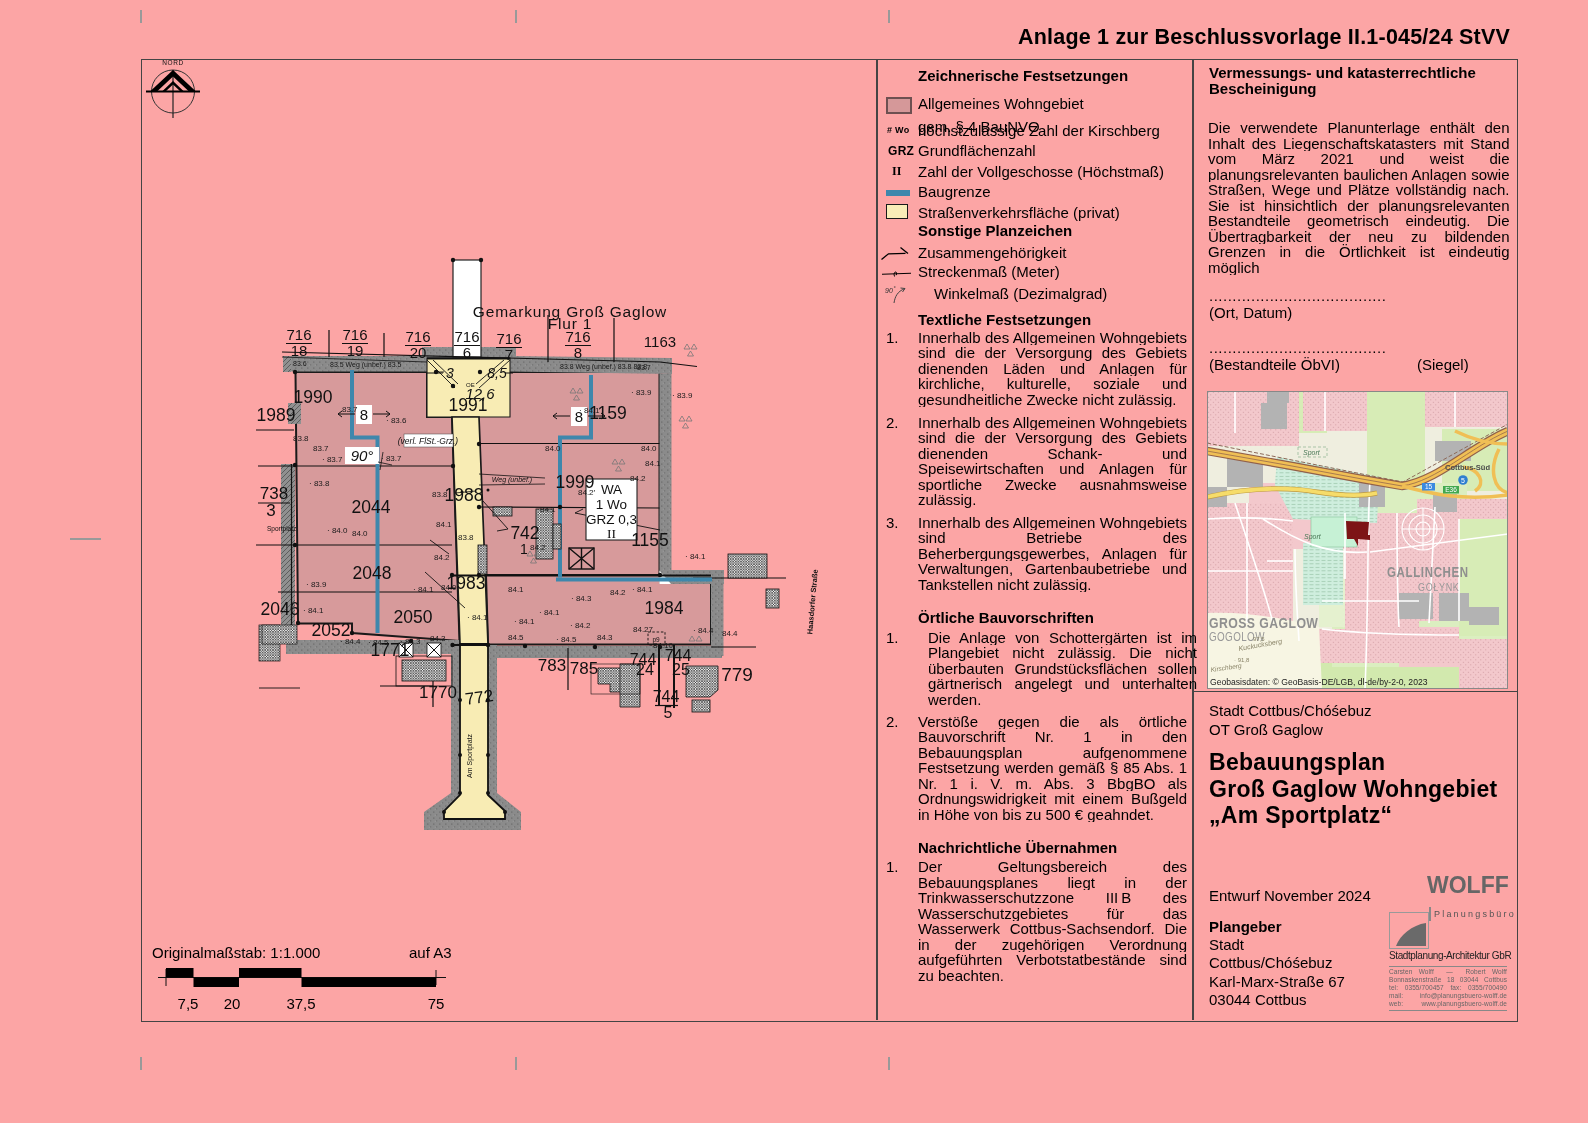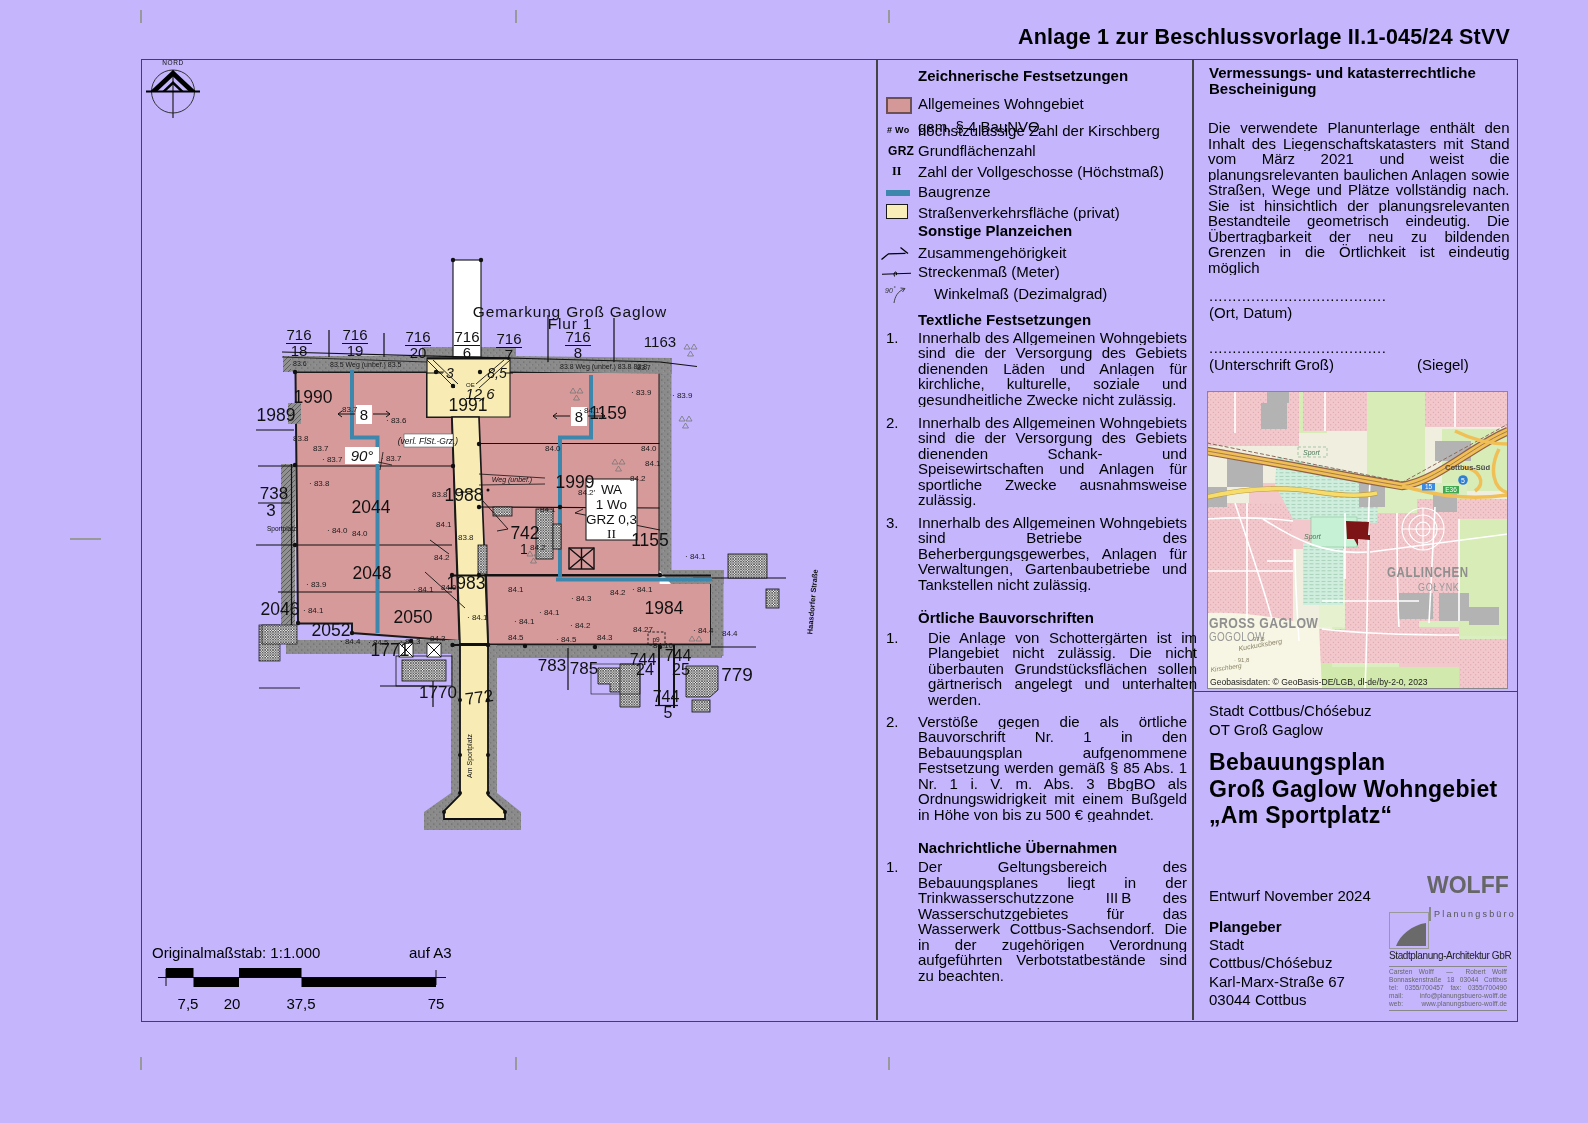--- a/index.html
+++ b/index.html
@@ -1,16 +1,16 @@
 <!DOCTYPE html>
 <html><head>
 <meta charset="utf-8">
 <style>
   html,body{margin:0;padding:0;background:#fff;}
-  #page{position:relative;width:1588px;height:1123px;background:#c4b5fd;overflow:hidden;
+  #page{position:relative;width:1588px;height:1123px;background:#fca5a5;overflow:hidden;
         font-family:"Liberation Sans", sans-serif;color:#000;}
   .abs{position:absolute;}
   .b{font-weight:bold;}
   .bodytxt{font-size:15px;line-height:15.5px;}
   .jl{height:15.5px;overflow:hidden;text-align:justify;}
   .sp{display:inline-block;width:100%;height:0;}
   .lgrow{position:absolute;left:918px;font-size:15px;white-space:nowrap;}
 </style>
 </head>
 <body>
@@ -592,21 +592,21 @@
       <div class="jl">Grenzen in die Örtlichkeit ist eindeutig<span class="sp"></span></div>
       <div class="jl">möglich</div>
     </div>
 
     <div class="abs" style="left:1209px;top:287px;width:177px;height:15px;overflow:hidden;font-size:15px;letter-spacing:0.5px;">.......................................................</div>
 
     <div class="abs bodytxt" style="left:1209px;top:304.8px;">(Ort, Datum)</div>
 
     <div class="abs" style="left:1209px;top:339px;width:177px;height:15px;overflow:hidden;font-size:15px;letter-spacing:0.5px;">.......................................................</div>
 
-    <div class="abs bodytxt" style="left:1209px;top:356.8px;">(Unterschrift Groß)</div>
+    <div class="abs bodytxt" style="left:1209px;top:356.8px;">(Bestandteile ÖbVI)</div>
 
     <div class="abs bodytxt" style="left:1417px;top:356.8px;">(Siegel)</div>
 
     <svg class="abs" style="left:1207px;top:391px;" width="301" height="298" viewBox="0 0 301 298" font-family="Liberation Sans, sans-serif">
       <defs>
         <clipPath id="mapclip">
             <rect x="0" y="0" width="301" height="298"></rect>
           </clipPath>
         <pattern id="urb" width="5" height="5" patternUnits="userSpaceOnUse">
           <rect x="0.8" y="0.8" width="1.3" height="1.1" fill="#dcaab0"></rect>

